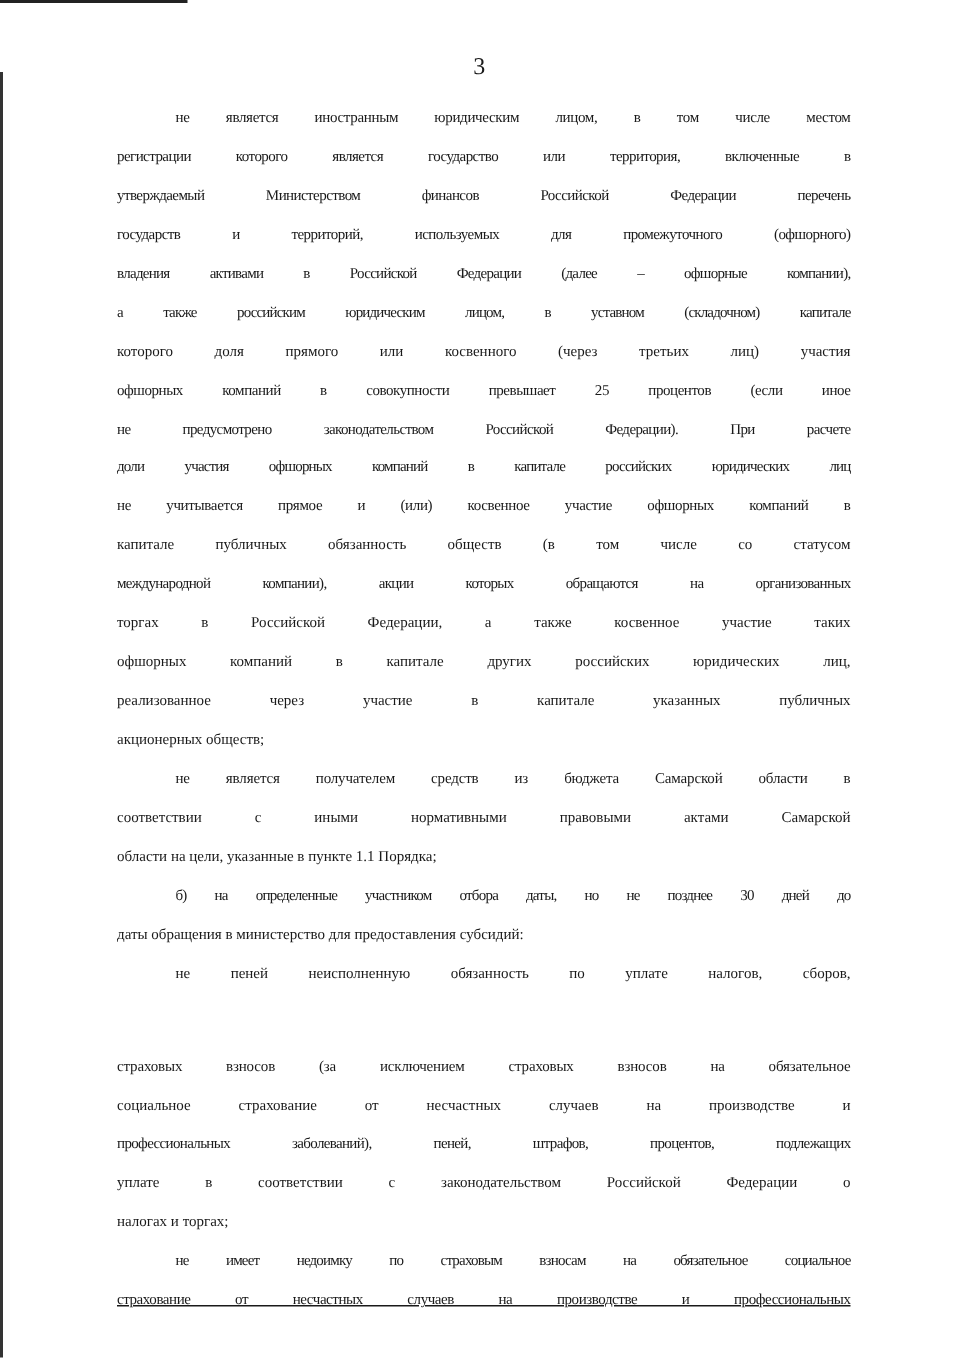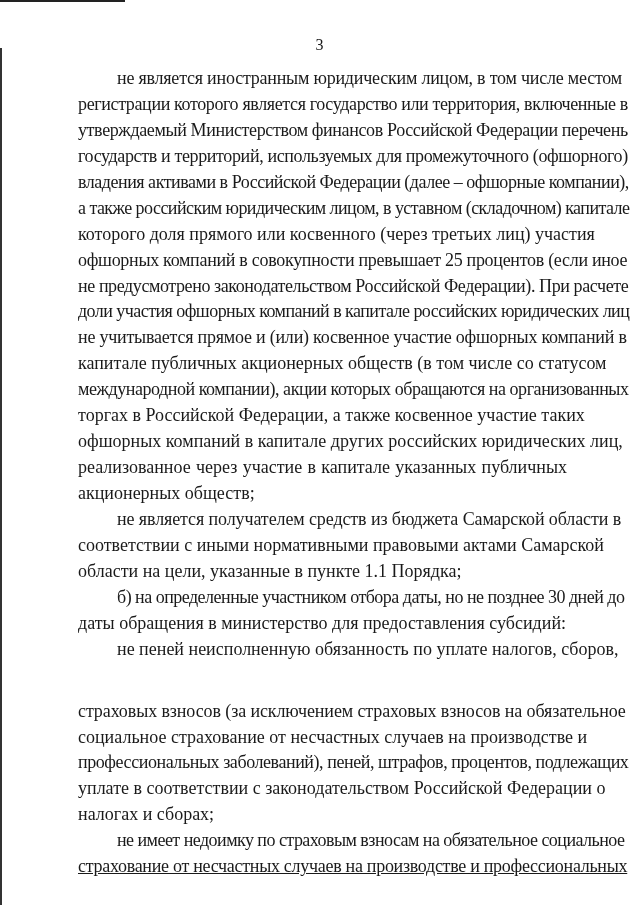--- a/index.html
+++ b/index.html
@@ -15,21 +15,21 @@
   }
   .left-edge {
     position: absolute; left: 0; top: 48px; width: 2px; height: 857px; background: #333;
   }
   .page-number {
     position: absolute; top: 35px; left: 0; width: 639px; text-align: center;
     font-size: 16px; line-height: 20px;
   }
   .body-text {
     position: absolute; left: 78px; top: 66px; width: 489px;
-    font-size: 18px; line-height: 25.95px;
+    font-size: 10px; line-height: 25.95px;
   }
   .line { display: block; text-align: justify; text-align-last: justify; white-space: nowrap; height: 25.95px; }
   .line.last { text-align-last: left; }
   .line.first { padding-left: 39px; }
 </style>
 </head>
 <body>
 
 <div class="page">
   <div class="top-rule"></div>
@@ -40,33 +40,33 @@
       <span class="line" style="white-space: nowrap;"><span style="letter-spacing: -0.368973px;">регистрации которого является государство или территория, включенные в</span></span>
       <span class="line" style="white-space: nowrap;"><span style="letter-spacing: -0.376202px;">утверждаемый Министерством финансов Российской Федерации перечень</span></span>
       <span class="line" style="white-space: nowrap;"><span style="letter-spacing: -0.363741px;">государств и территорий, используемых для промежуточного (офшорного)</span></span>
       <span class="line" style="white-space: nowrap;"><span style="letter-spacing: -0.478034px;">владения активами в Российской Федерации (далее – офшорные компании),</span></span>
       <span class="line" style="white-space: nowrap;"><span style="letter-spacing: -0.54933px;">а также российским юридическим лицом, в уставном (складочном) капитале</span></span>
       <span class="line" style="white-space: nowrap;"><span>которого доля прямого или косвенного (через третьих лиц) участия</span></span>
       <span class="line" style="white-space: nowrap;"><span style="letter-spacing: -0.294508px;">офшорных компаний в совокупности превышает 25 процентов (если иное</span></span>
       <span class="line" style="white-space: nowrap;"><span style="letter-spacing: -0.408288px;">не предусмотрено законодательством Российской Федерации). При расчете</span></span>
       <span class="line" style="white-space: nowrap;"><span style="letter-spacing: -0.543199px;">доли участия офшорных компаний в капитале российских юридических лиц</span></span>
       <span class="line" style="white-space: nowrap;"><span style="letter-spacing: -0.221782px;">не учитывается прямое и (или) косвенное участие офшорных компаний в</span></span>
-      <span class="line" style="white-space: nowrap;"><span>капитале публичных акционерных обществ (в том числе со статусом</span></span>
+      <span class="line" style="white-space: nowrap;"><span>капитале публичных обязанность обществ (в том числе со статусом</span></span>
       <span class="line" style="white-space: nowrap;"><span style="letter-spacing: -0.451959px;">международной компании), акции которых обращаются на организованных</span></span>
       <span class="line" style="white-space: nowrap;"><span>торгах в Российской Федерации, а также косвенное участие таких</span></span>
       <span class="line" style="white-space: nowrap;"><span>офшорных компаний в капитале других российских юридических лиц,</span></span>
       <span class="line" style="white-space: nowrap;"><span>реализованное через участие в капитале указанных публичных</span></span>
       <span class="line last">акционерных обществ;</span>
       <span class="line first" style="white-space: nowrap;"><span style="letter-spacing: -0.102823px;">не является получателем средств из бюджета Самарской области в</span></span>
       <span class="line" style="white-space: nowrap;"><span>соответствии с иными нормативными правовыми актами Самарской</span></span>
       <span class="line last">области на цели, указанные в пункте 1.1 Порядка;</span>
       <span class="line first" style="white-space: nowrap;"><span style="letter-spacing: -0.517957px;">б) на определенные участником отбора даты, но не позднее 30 дней до</span></span>
       <span class="line last">даты обращения в министерство для предоставления субсидий:</span>
       <span class="line first" style="white-space: nowrap;"><span>не пеней неисполненную обязанность по уплате налогов, сборов,</span></span>
       <span class="line" style="white-space: nowrap; margin-top: 36px;"><span style="letter-spacing: -0.105644px;">страховых взносов (за исключением страховых взносов на обязательное</span></span>
       <span class="line" style="white-space: nowrap;"><span>социальное страхование от несчастных случаев на производстве и</span></span>
       <span class="line" style="white-space: nowrap;"><span style="letter-spacing: -0.432904px;">профессиональных заболеваний), пеней, штрафов, процентов, подлежащих</span></span>
       <span class="line" style="white-space: nowrap;"><span>уплате в соответствии с законодательством Российской Федерации о</span></span>
-      <span class="line last">налогах и сборах;</span>
+      <span class="line last">налогах и торгах;</span>
       <span class="line first" style="white-space: nowrap;"><span style="letter-spacing: -0.53774px;">не имеет недоимку по страховым взносам на обязательное социальное</span></span>
       <span class="line" style="white-space: nowrap; text-decoration: underline;"><span style="letter-spacing: -0.287454px;">страхование от несчастных случаев на производстве и профессиональных</span></span>
     </div>
 </div>
 
 </body></html>

